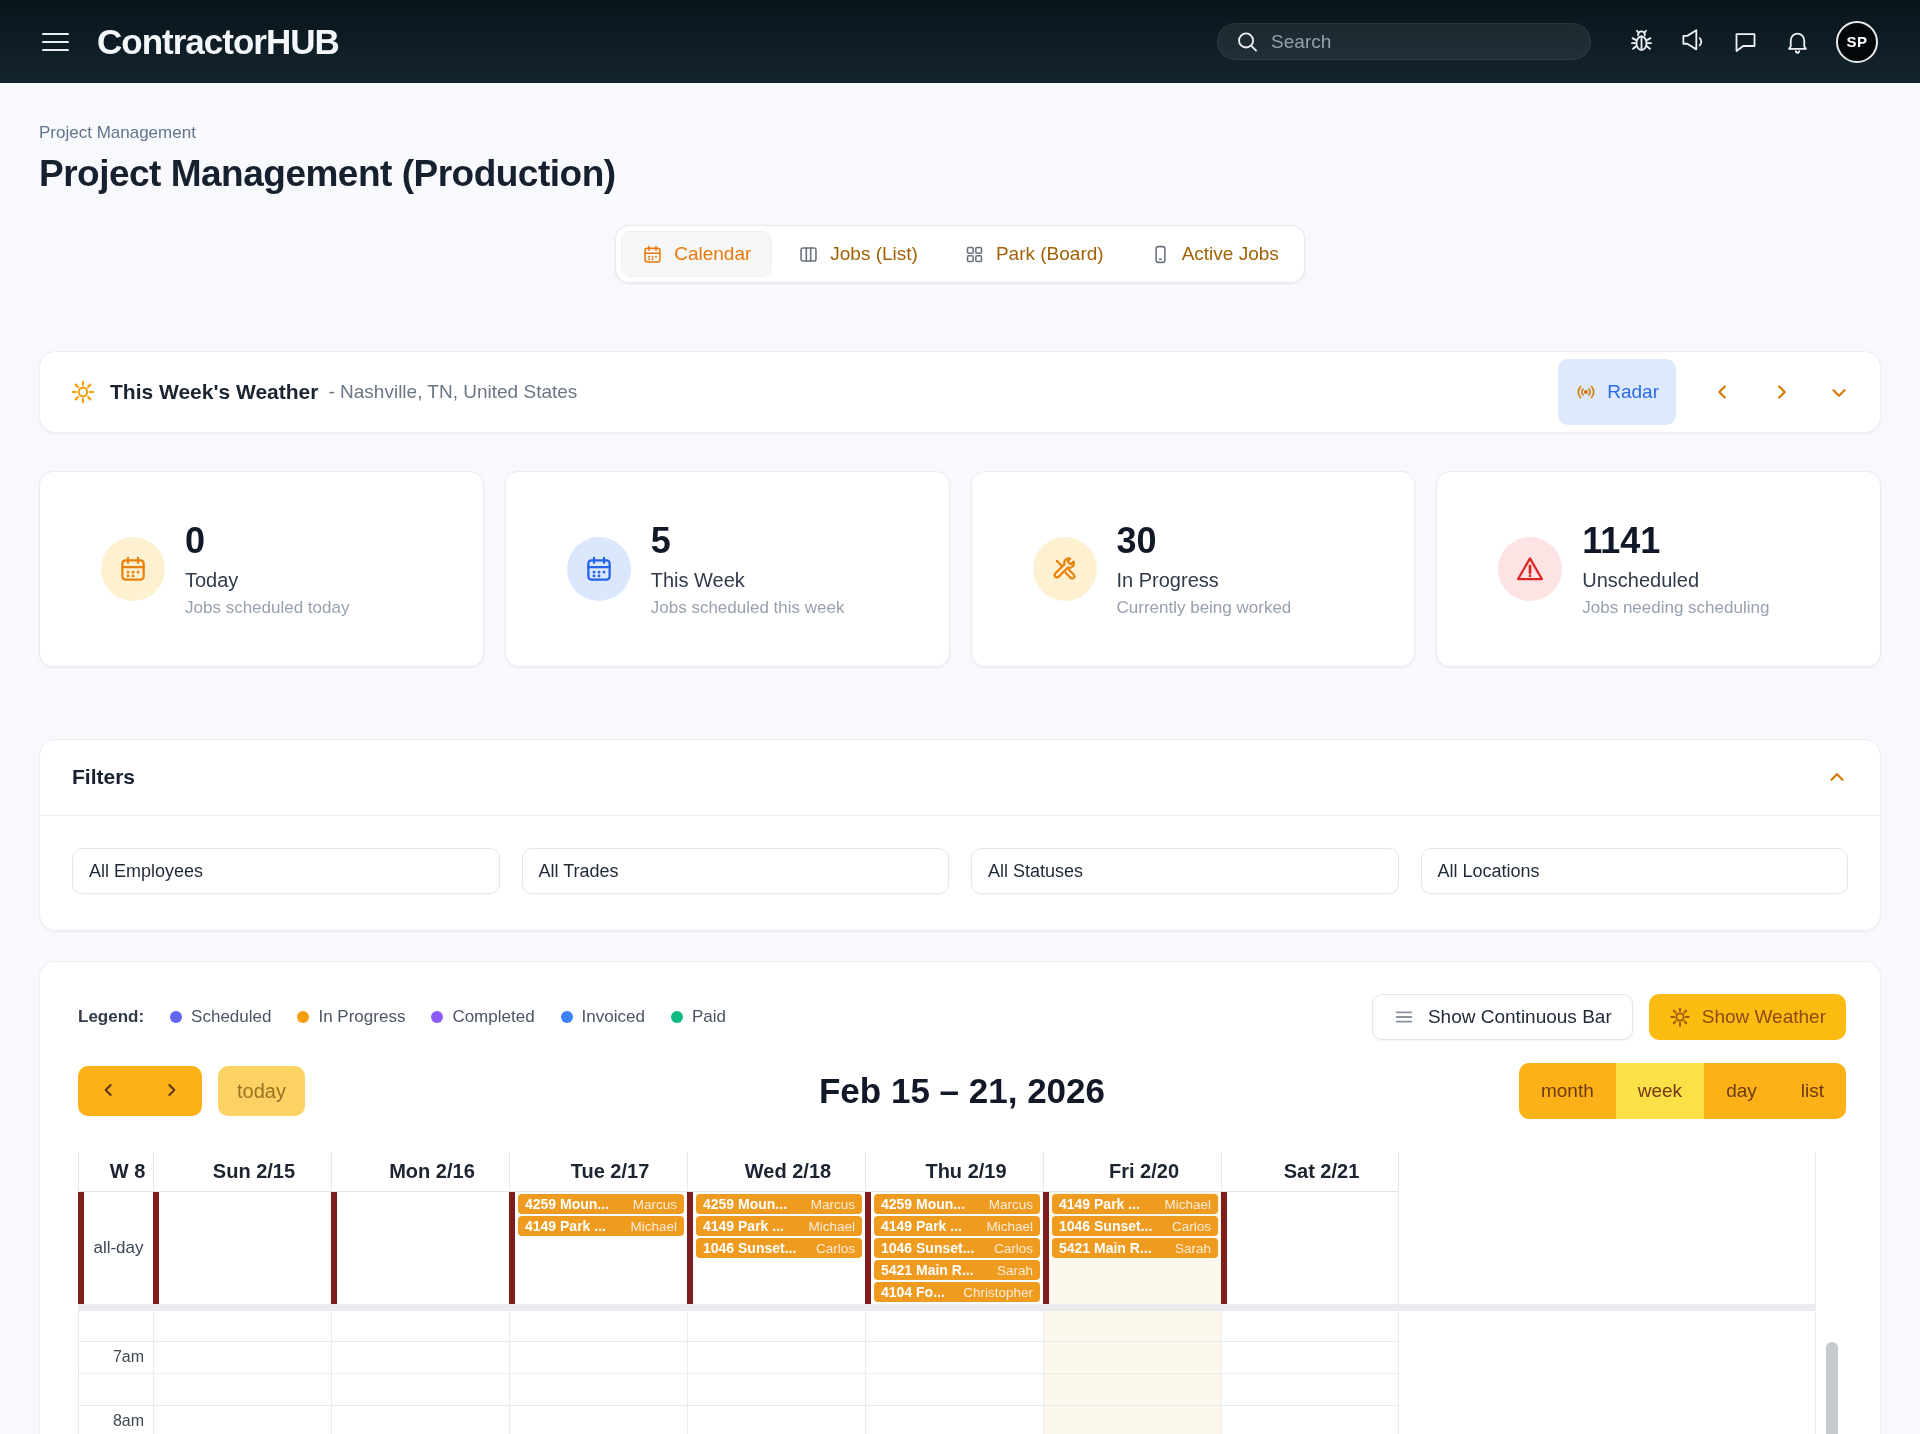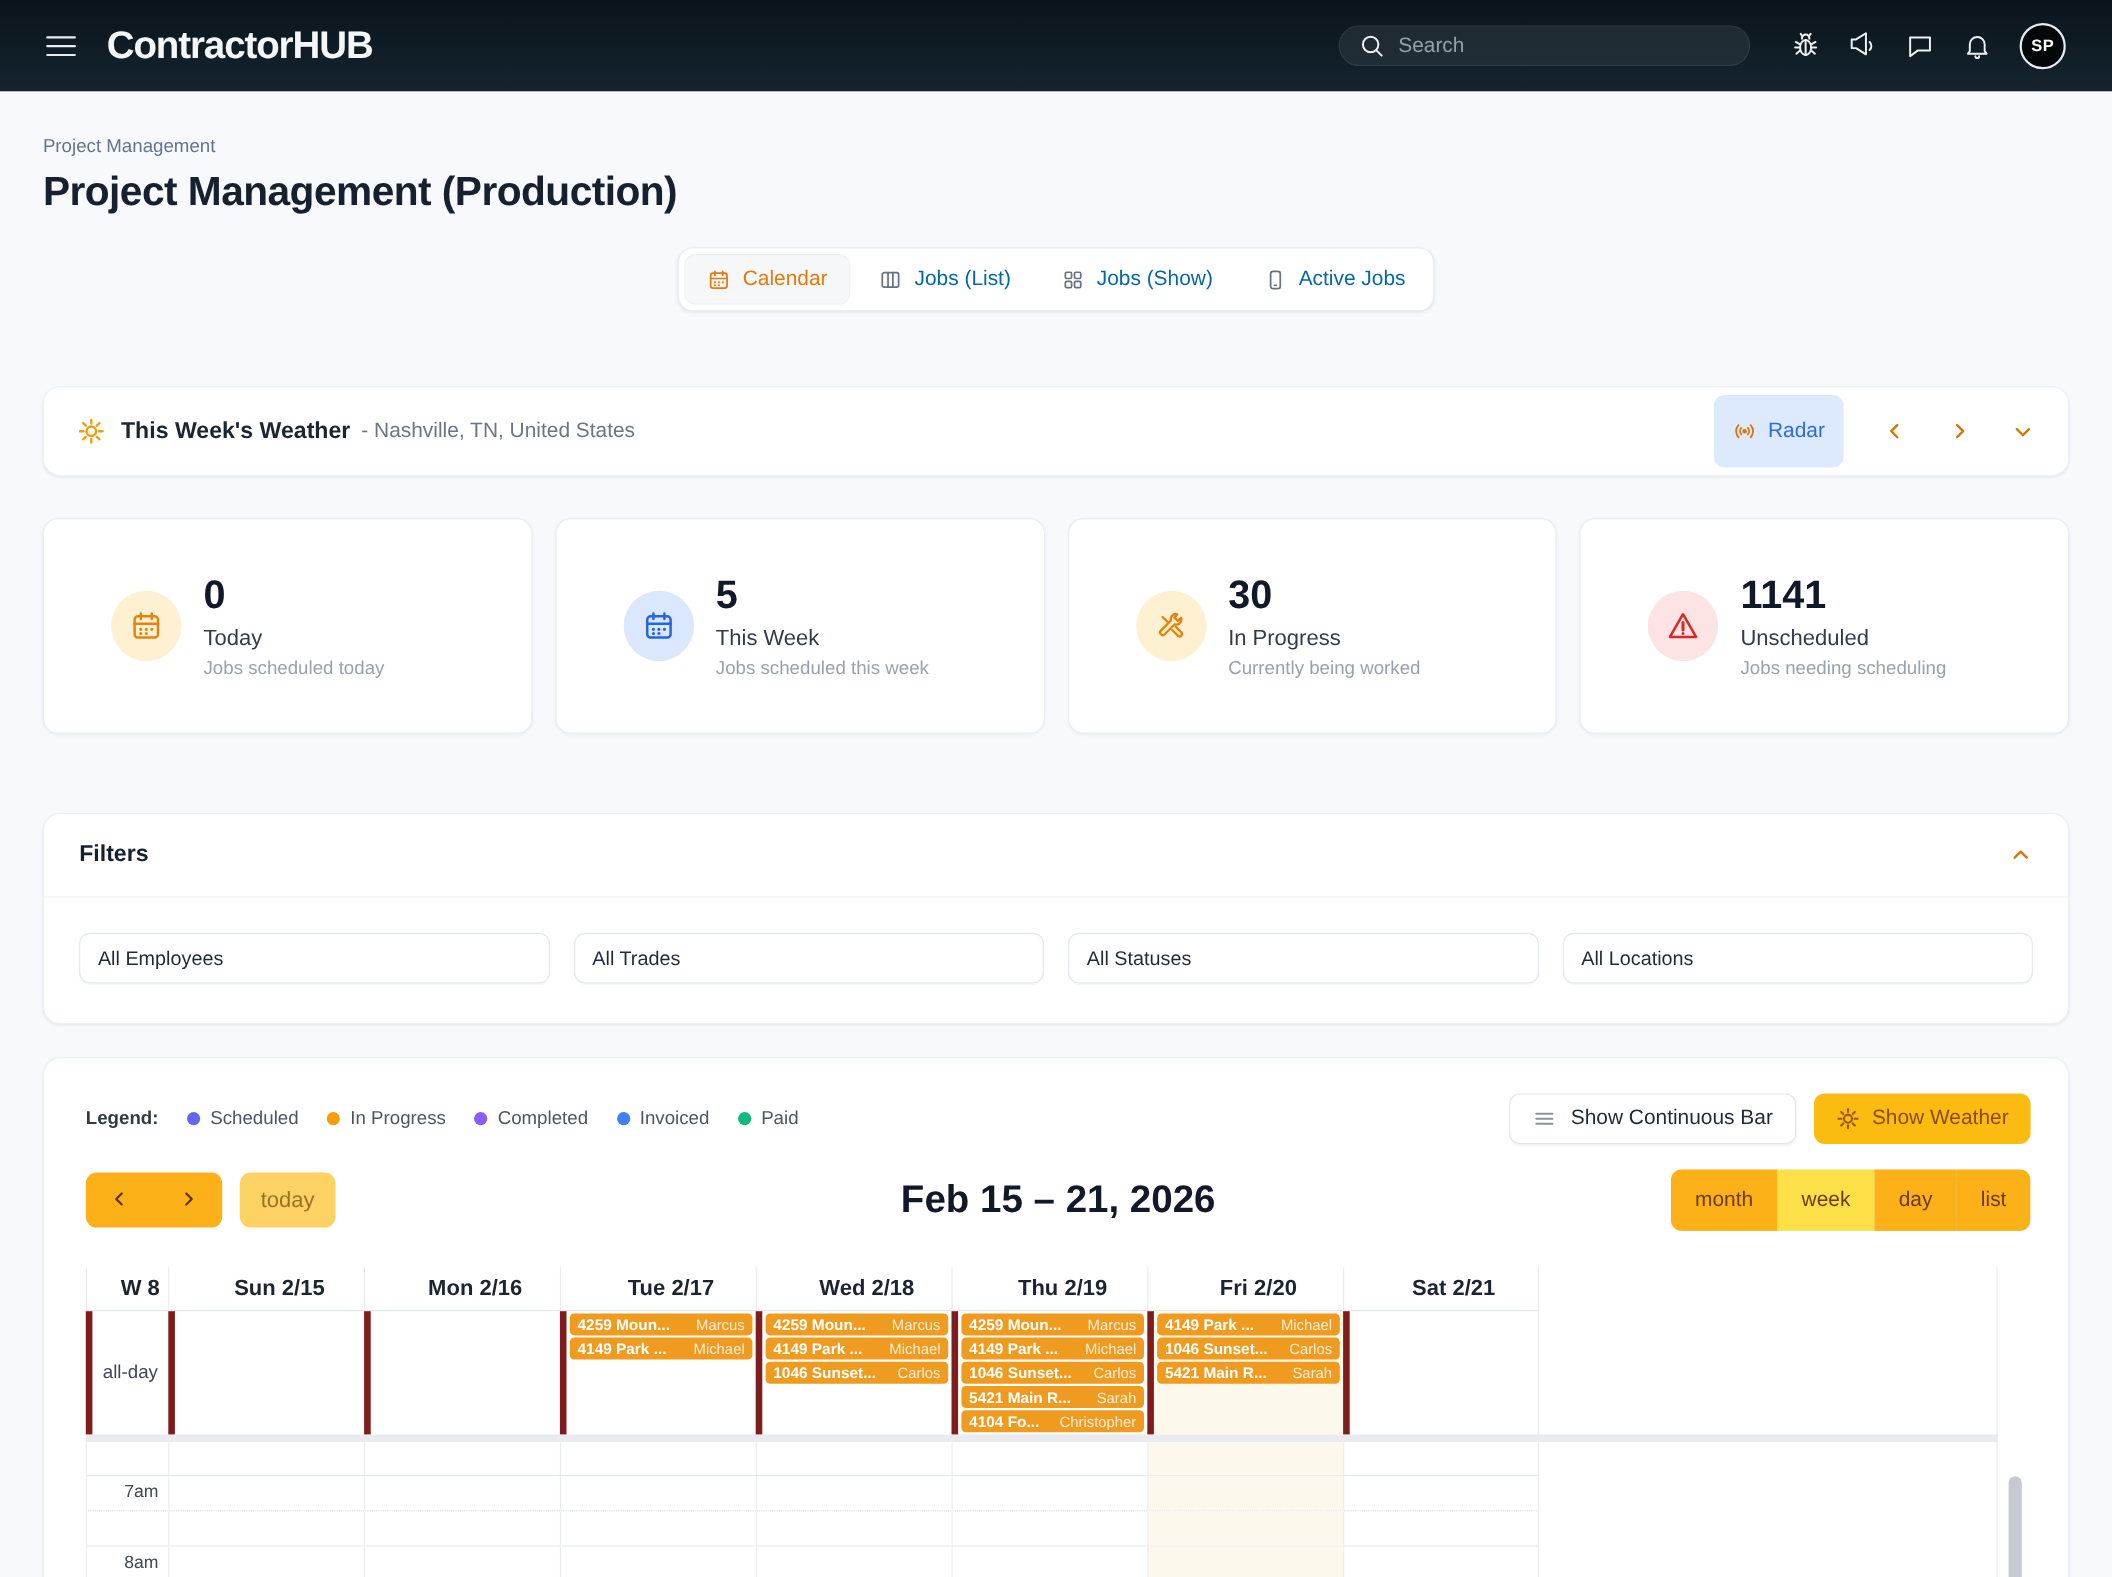--- a/index.html
+++ b/index.html
@@ -22,21 +22,21 @@
   .avatar { width:42px; height:42px; border-radius:50%; background:#04070a; border:2px solid #e7ecef; color:#fff; font-size:15px; font-weight:bold; display:flex; align-items:center; justify-content:center; letter-spacing:.5px; }
 
   
   main { padding:0 39px; }
   .breadcrumb { margin-top:40px; font-size:17px; color:#64748b; }
   .page-title { margin-top:10px; font-size:37px; font-weight:bold; color:#16202e; letter-spacing:-.5px; }
 
   
   .tabs-row { display:flex; justify-content:center; margin-top:30px; }
   .tabs { display:inline-flex; gap:6px; background:#fff; border:1px solid #e7ebef; border-radius:14px; padding:5px; box-shadow:0 1px 3px rgba(16,24,40,.07); }
-  .tab { display:flex; align-items:center; gap:11px; padding:11px 20px; border-radius:10px; font-size:19px; color:#0369a1; }
+  .tab { display:flex; align-items:center; gap:11px; padding:11px 20px; border-radius:10px; font-size:19px; color:#a16207; }
   .tab .ticon { width:21px; height:21px; color:#68727f; display:block; }
   .tab .ticon svg { width:100%; height:100%; }
   .tab.active { background:#f6f7f9; border:1px solid #eef1f4; color:#e8790c; }
   .tab.active .ticon { color:#e8790c; }
 
   
   .weather-card { margin-top:68px; height:82px; background:#fff; border:1px solid #eceff3; border-radius:16px; box-shadow:0 1px 2px rgba(16,24,40,.05); display:flex; align-items:center; padding:0 30px; }
   .wx-sun { width:26px; height:26px; color:#f59e0b; }
   .wx-sun svg { width:100%; height:100%; }
   .weather-title { font-size:21px; font-weight:bold; color:#1b2531; margin-left:14px; }
@@ -182,21 +182,21 @@
             </svg></span>
      <span>Jobs (List)</span>
         </div>
         <div class="tab ">
      <span class="ticon"><svg viewBox="0 0 24 24" fill="none" stroke="currentColor" stroke-linecap="round" stroke-linejoin="round" stroke-width="1.8">
               <rect x="4" y="4" width="6.5" height="6.5" rx="1.5"></rect>
               <rect x="13.5" y="4" width="6.5" height="6.5" rx="1.5"></rect>
               <rect x="4" y="13.5" width="6.5" height="6.5" rx="1.5"></rect>
               <rect x="13.5" y="13.5" width="6.5" height="6.5" rx="1.5"></rect>
             </svg></span>
-     <span>Jobs (Show)</span>
+     <span>Park (Board)</span>
         </div>
         <div class="tab ">
      <span class="ticon"><svg viewBox="0 0 24 24" fill="none" stroke="currentColor" stroke-linecap="round" stroke-linejoin="round" stroke-width="1.8">
               <rect x="7" y="3" width="10" height="18" rx="2.5"></rect>
               <path d="M11 17.5h2"></path>
             </svg></span>
      <span>Active Jobs</span>
         </div>
       </div>
   </div>

